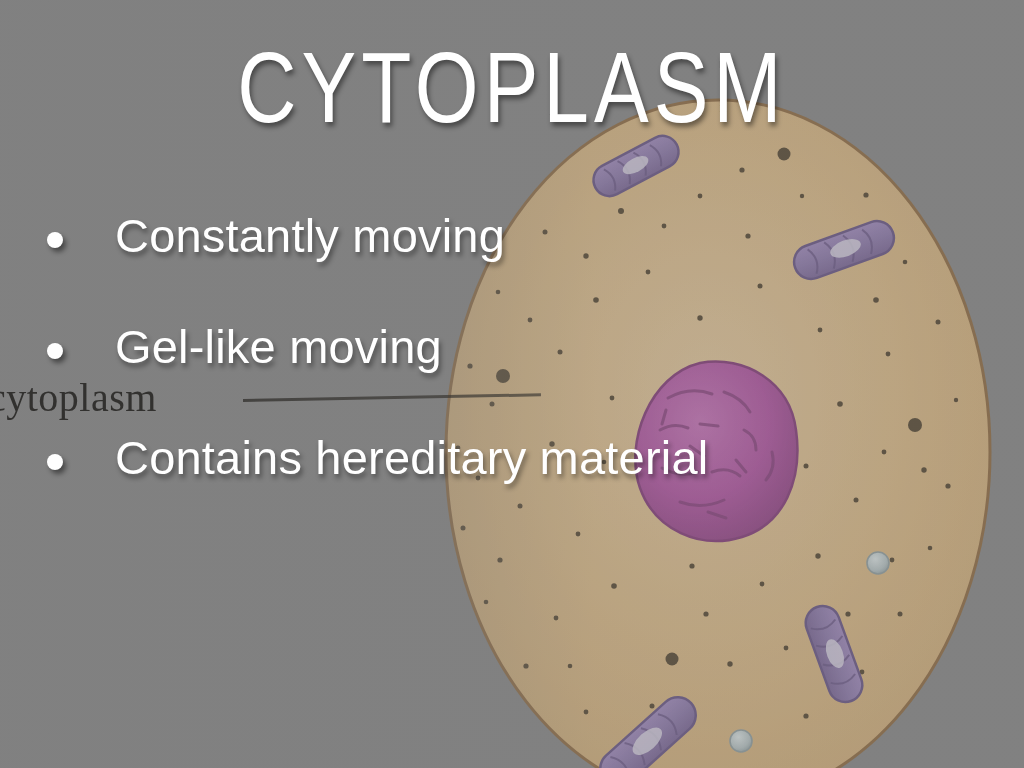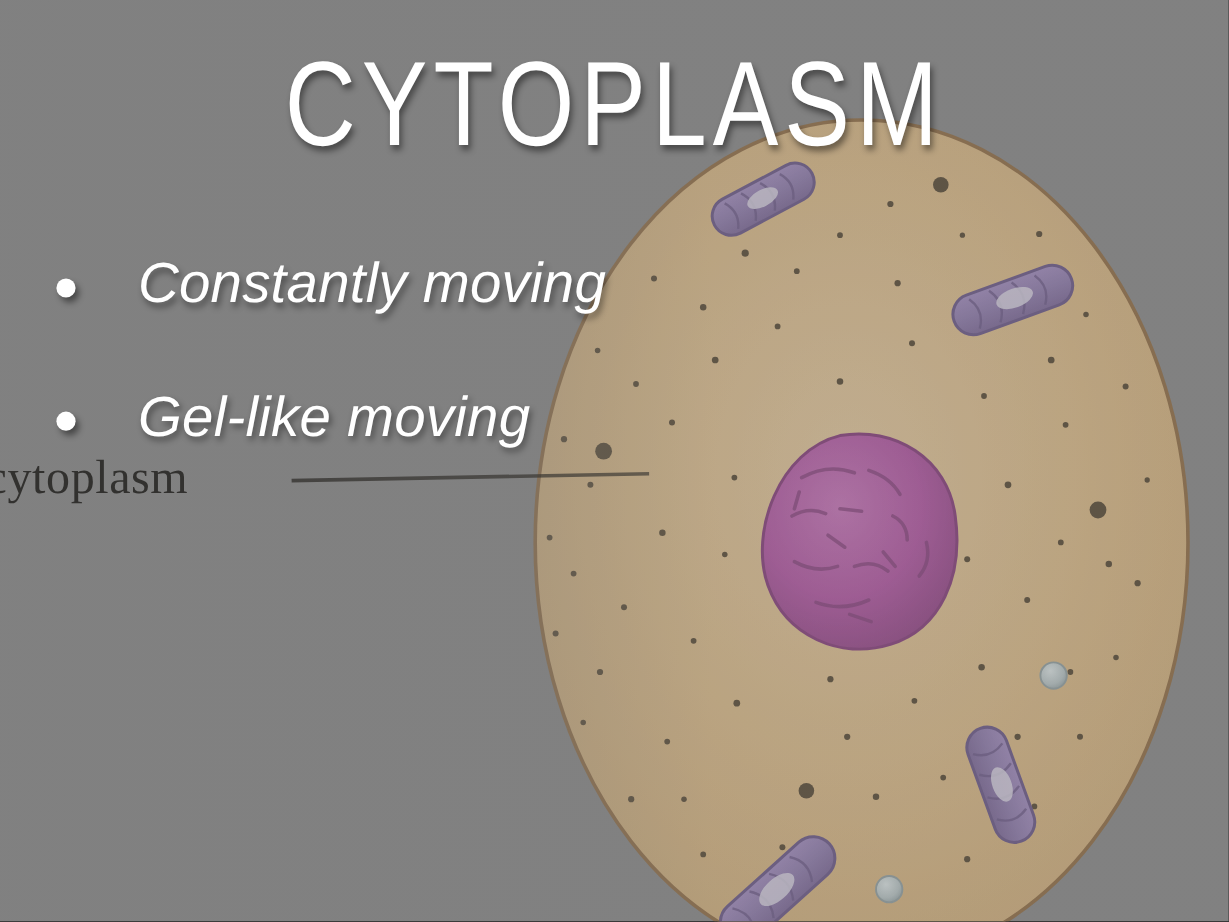--- a/index.html
+++ b/index.html
@@ -91,21 +91,20 @@
   
   #bullets {
     position: absolute;
     left: 42px;
     top: 206px;
     width: 940px;
   }
   .bullet-row {
     position: relative;
     height: 111px;
-    font-style: italic;
   }
   .bullet-dot {
     position: absolute;
     left: 5px;
     top: 26px;
     width: 16px;
     height: 16px;
     border-radius: 50%;
     background: #ffffff;
     box-shadow: 3px 4px 5px rgba(0,0,0,0.45);
@@ -306,16 +305,20 @@
       <span class="bullet-dot"></span>
       <span class="bullet-text">Constantly moving</span>
     </div>
 
     <div class="bullet-row">
       <span class="bullet-dot"></span>
       <span class="bullet-text">Gel-like moving</span>
     </div>
 
 
+    <div class="bullet-row">
+      <span class="bullet-dot"></span>
+      <span class="bullet-text">Contains hereditary material</span>
+    </div>
 
   </div>
 
 </div>
 
 </body></html>

